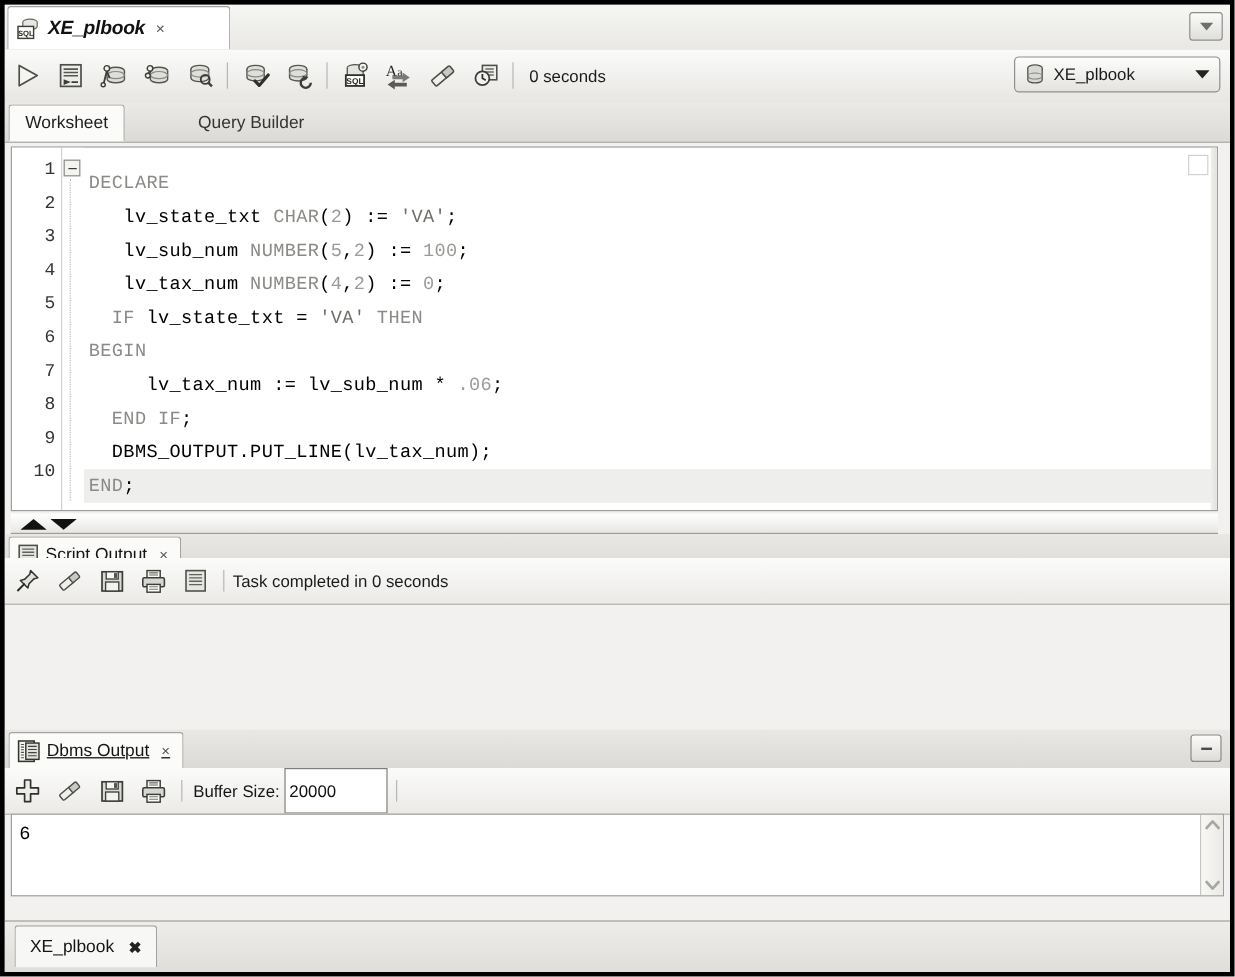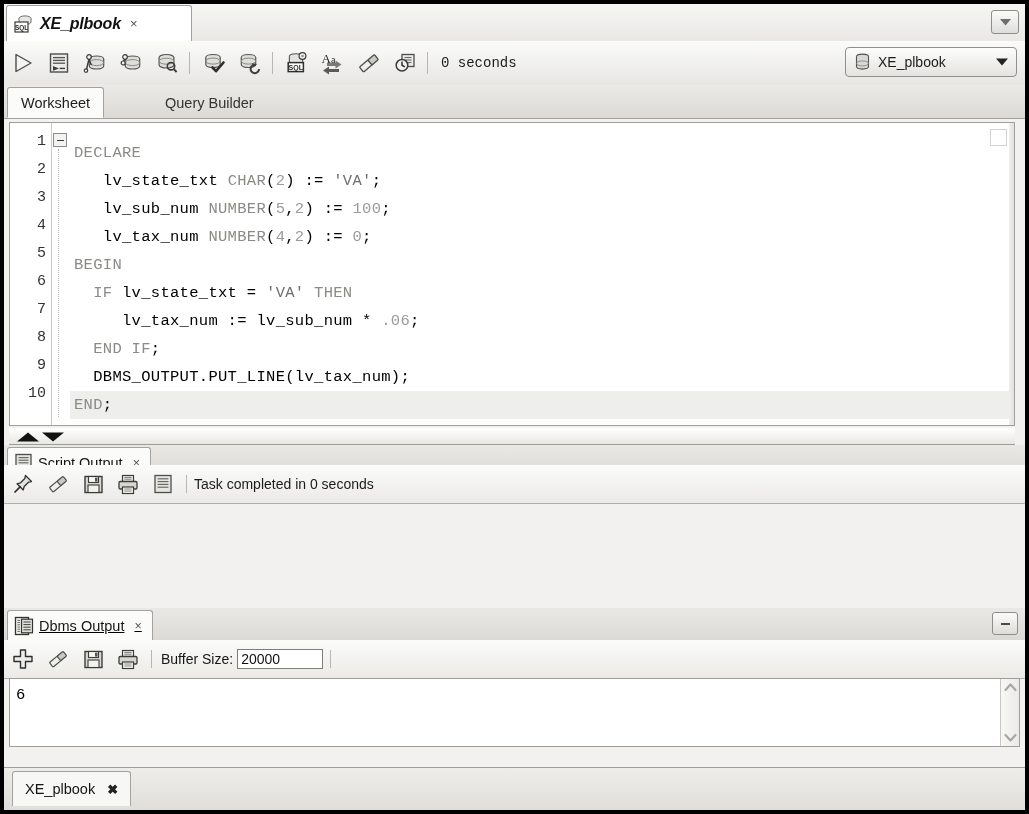--- a/index.html
+++ b/index.html
@@ -76,21 +76,21 @@
     margin-left:2px;
     display:flex;align-items:center;justify-content:center;
     border-radius:3px;
   }
   .tb-sep{
     width:1px;height:22px;background:#b6b6b2;
     margin:0 5px;
   }
   .tb-status{
     font-size:14px;color:#1b1b1b;
-    margin-left:8px;white-space:nowrap;font-family:Liberation Mono, monospace;
+    margin-left:8px;white-space:nowrap;
   }
   .conn-select{
     position:absolute;right:8px;top:6px;
     height:30px;min-width:172px;
     border:1px solid #8f8f8b;border-radius:4px;
     background:linear-gradient(to bottom,#fdfdfc,#e4e3df);
     display:flex;align-items:center;padding:0 8px;
     box-sizing:border-box;
   }
   .conn-select .conn-name{
@@ -227,21 +227,21 @@
     display:flex;align-items:center;
   }
   .pt-icon{
     width:32px;height:30px;margin-left:3px;
     display:flex;align-items:center;justify-content:center;
   }
   .pt-sep{width:1px;height:18px;background:#b6b6b2;margin:0 7px;}
   .pt-text{font-size:14px;color:#1b1b1b;white-space:nowrap;}
   .pt-label{font-size:14px;color:#161616;margin-left:2px;}
   .pt-input{
-    width:86px;height:20px;margin-left:4px;
+    width:86px;height:38px;margin-left:4px;
     border:1px solid #7e7e7a;background:#ffffff;
     font-family:"Liberation Sans",sans-serif;
     font-size:14px;color:#111;
     padding:0 3px;box-sizing:border-box;
   }
   .panel-body{
     position:absolute;left:0;right:0;
     background:#ffffff;
     border:1px solid #9e9e9a;
     box-sizing:border-box;
@@ -505,22 +505,22 @@
           <div class="foldbox">
               <span class="minus"></span>
             </div>
           <div class="foldline"></div>
         </div>
         <div class="codecol" id="codecol">
             <div class="code-line"><span class="kw">DECLARE</span></div>
             <div class="code-line"><span>   lv_state_txt </span><span class="kw">CHAR</span><span>(</span><span class="num">2</span><span>) := </span><span class="str">'VA'</span><span>;</span></div>
             <div class="code-line"><span>   lv_sub_num </span><span class="kw">NUMBER</span><span>(</span><span class="num">5</span><span>,</span><span class="num">2</span><span>) := </span><span class="num">100</span><span>;</span></div>
             <div class="code-line"><span>   lv_tax_num </span><span class="kw">NUMBER</span><span>(</span><span class="num">4</span><span>,</span><span class="num">2</span><span>) := </span><span class="num">0</span><span>;</span></div>
+            <div class="code-line"><span>  </span><span class="kw">IF</span><span> lv_state_txt = </span><span class="str">'VA'</span><span> </span><span class="kw">THEN</span></div>
             <div class="code-line"><span class="kw">BEGIN</span></div>
-            <div class="code-line"><span>  </span><span class="kw">IF</span><span> lv_state_txt = </span><span class="str">'VA'</span><span> </span><span class="kw">THEN</span></div>
             <div class="code-line"><span>     lv_tax_num := lv_sub_num * </span><span class="num">.06</span><span>;</span></div>
             <div class="code-line"><span>  </span><span class="kw">END IF</span><span>;</span></div>
             <div class="code-line"><span>  DBMS_OUTPUT.PUT_LINE(lv_tax_num);</span></div>
             <div class="code-line hl"><span class="kw">END</span><span>;</span></div>
           </div>
       </div>
       <div class="editor-marker"></div>
       <div class="editor-rail"></div>
     </div>
 

